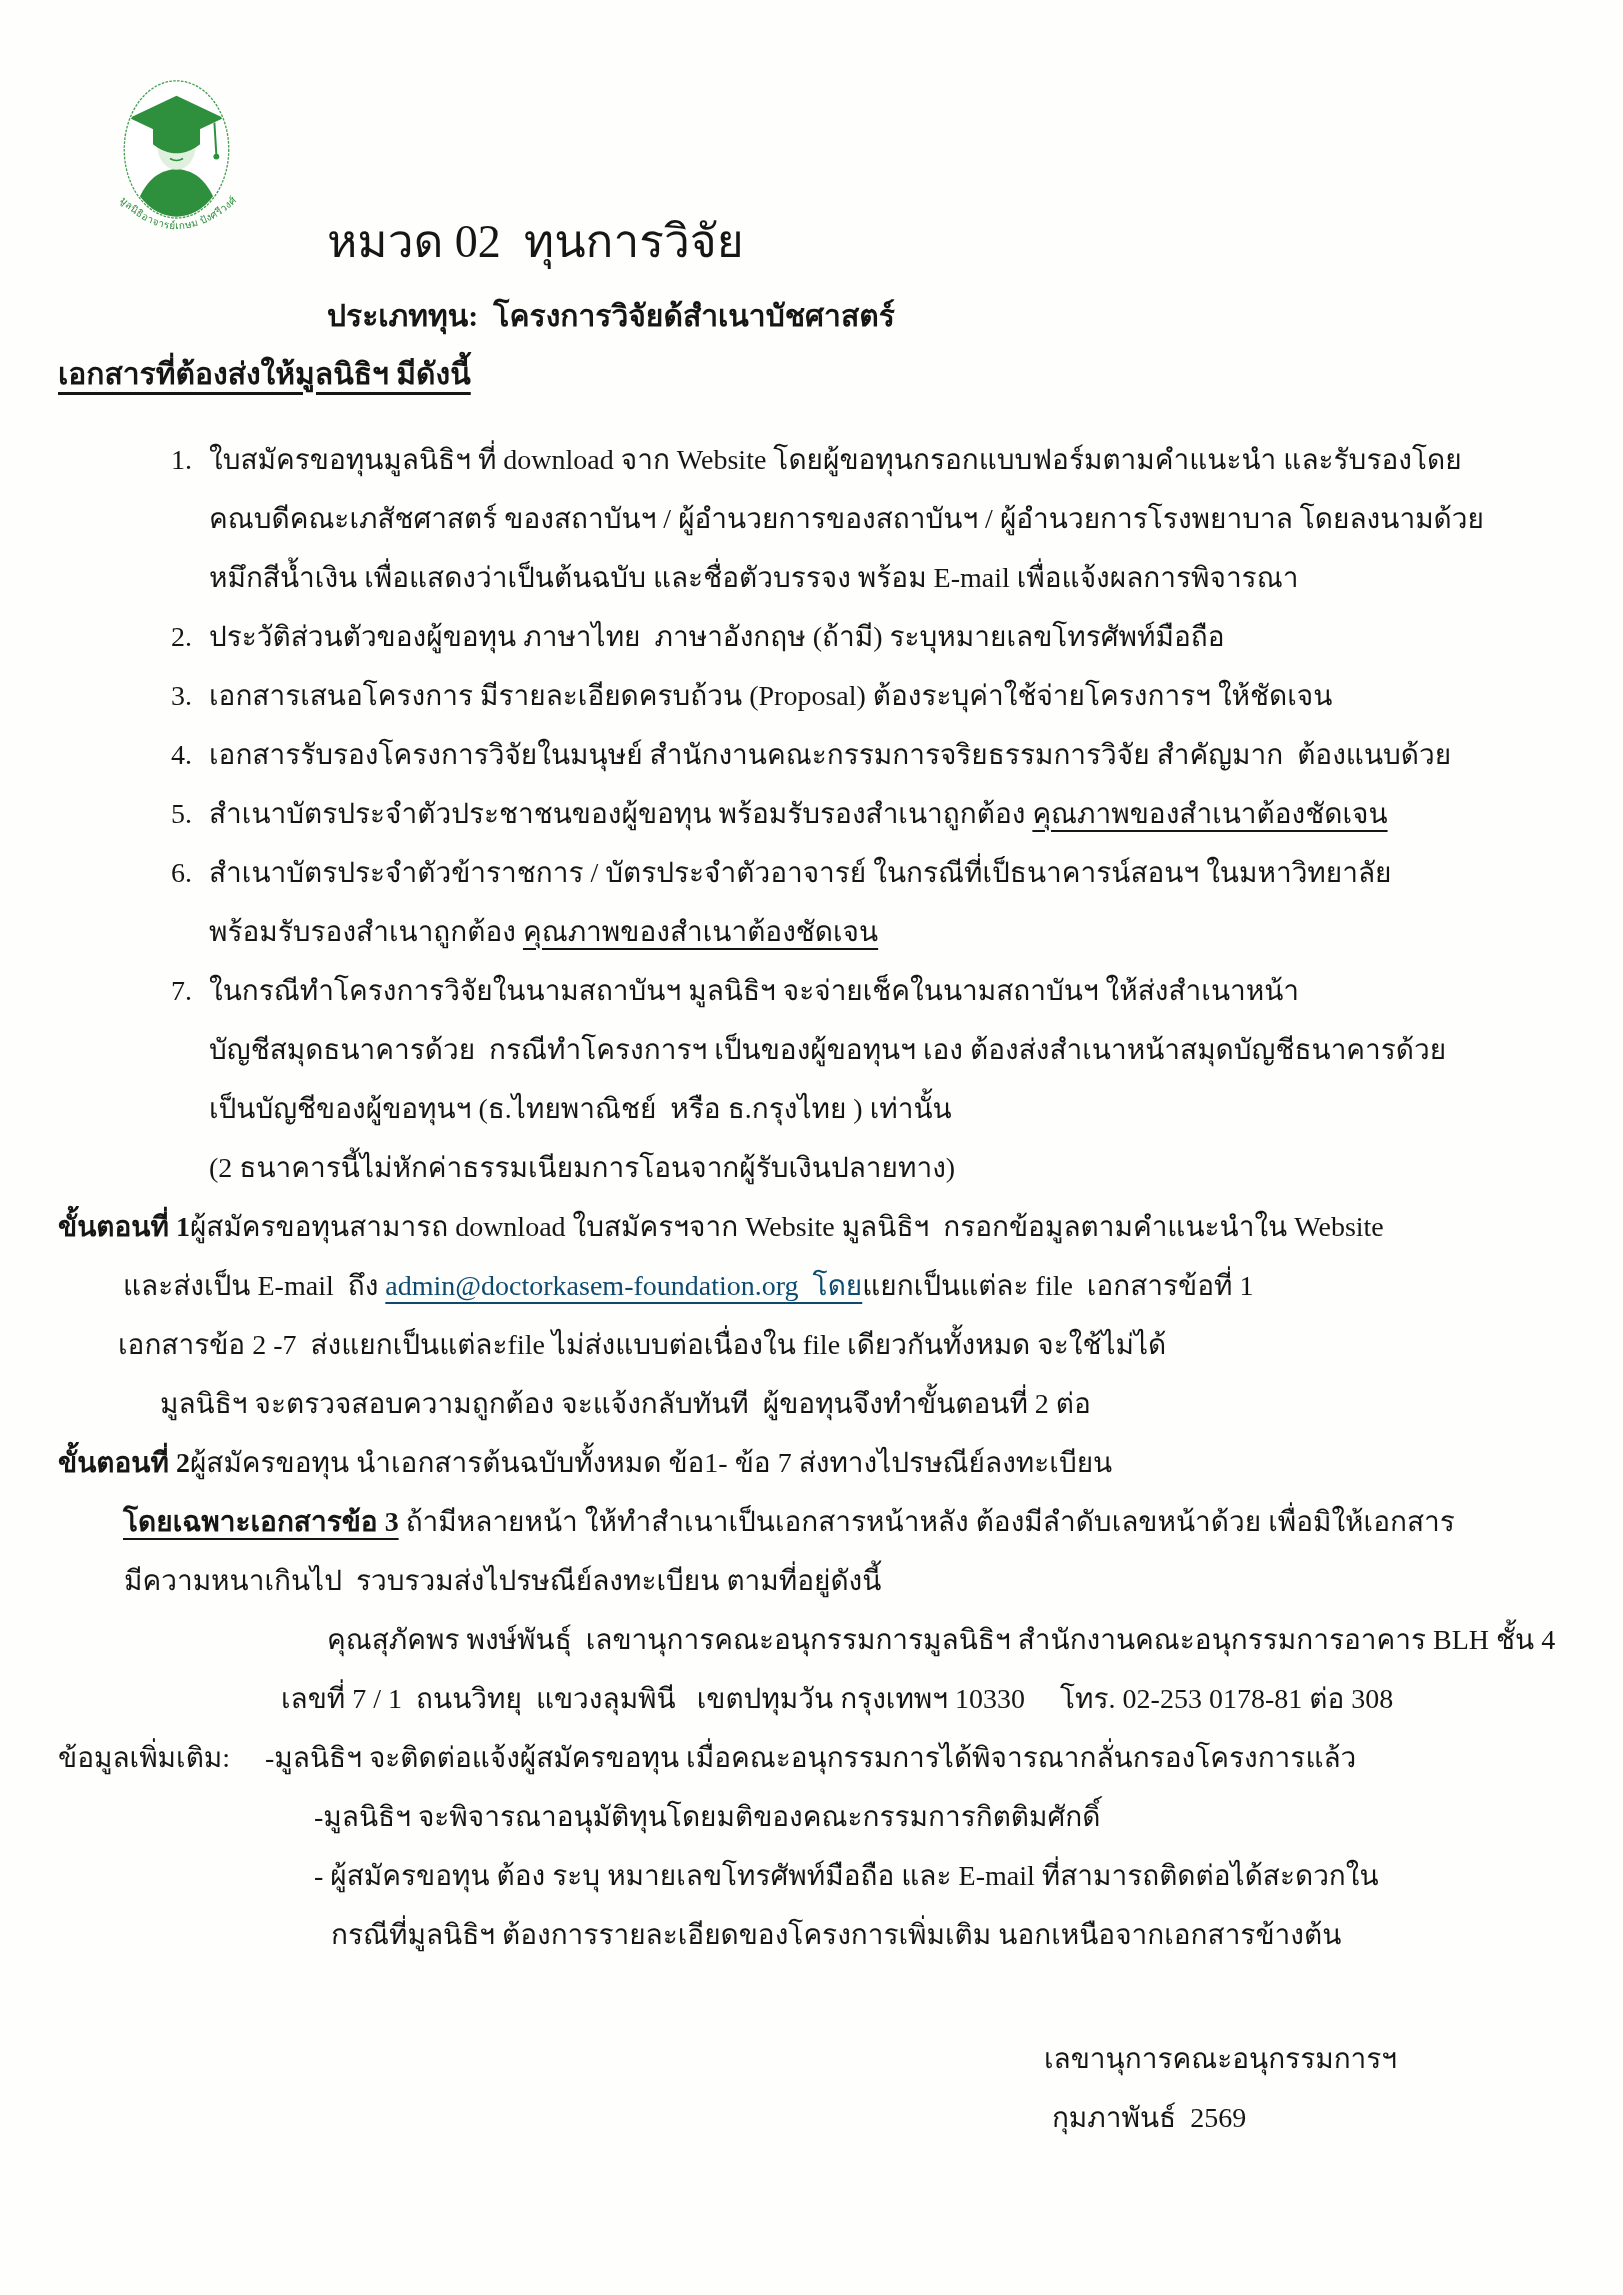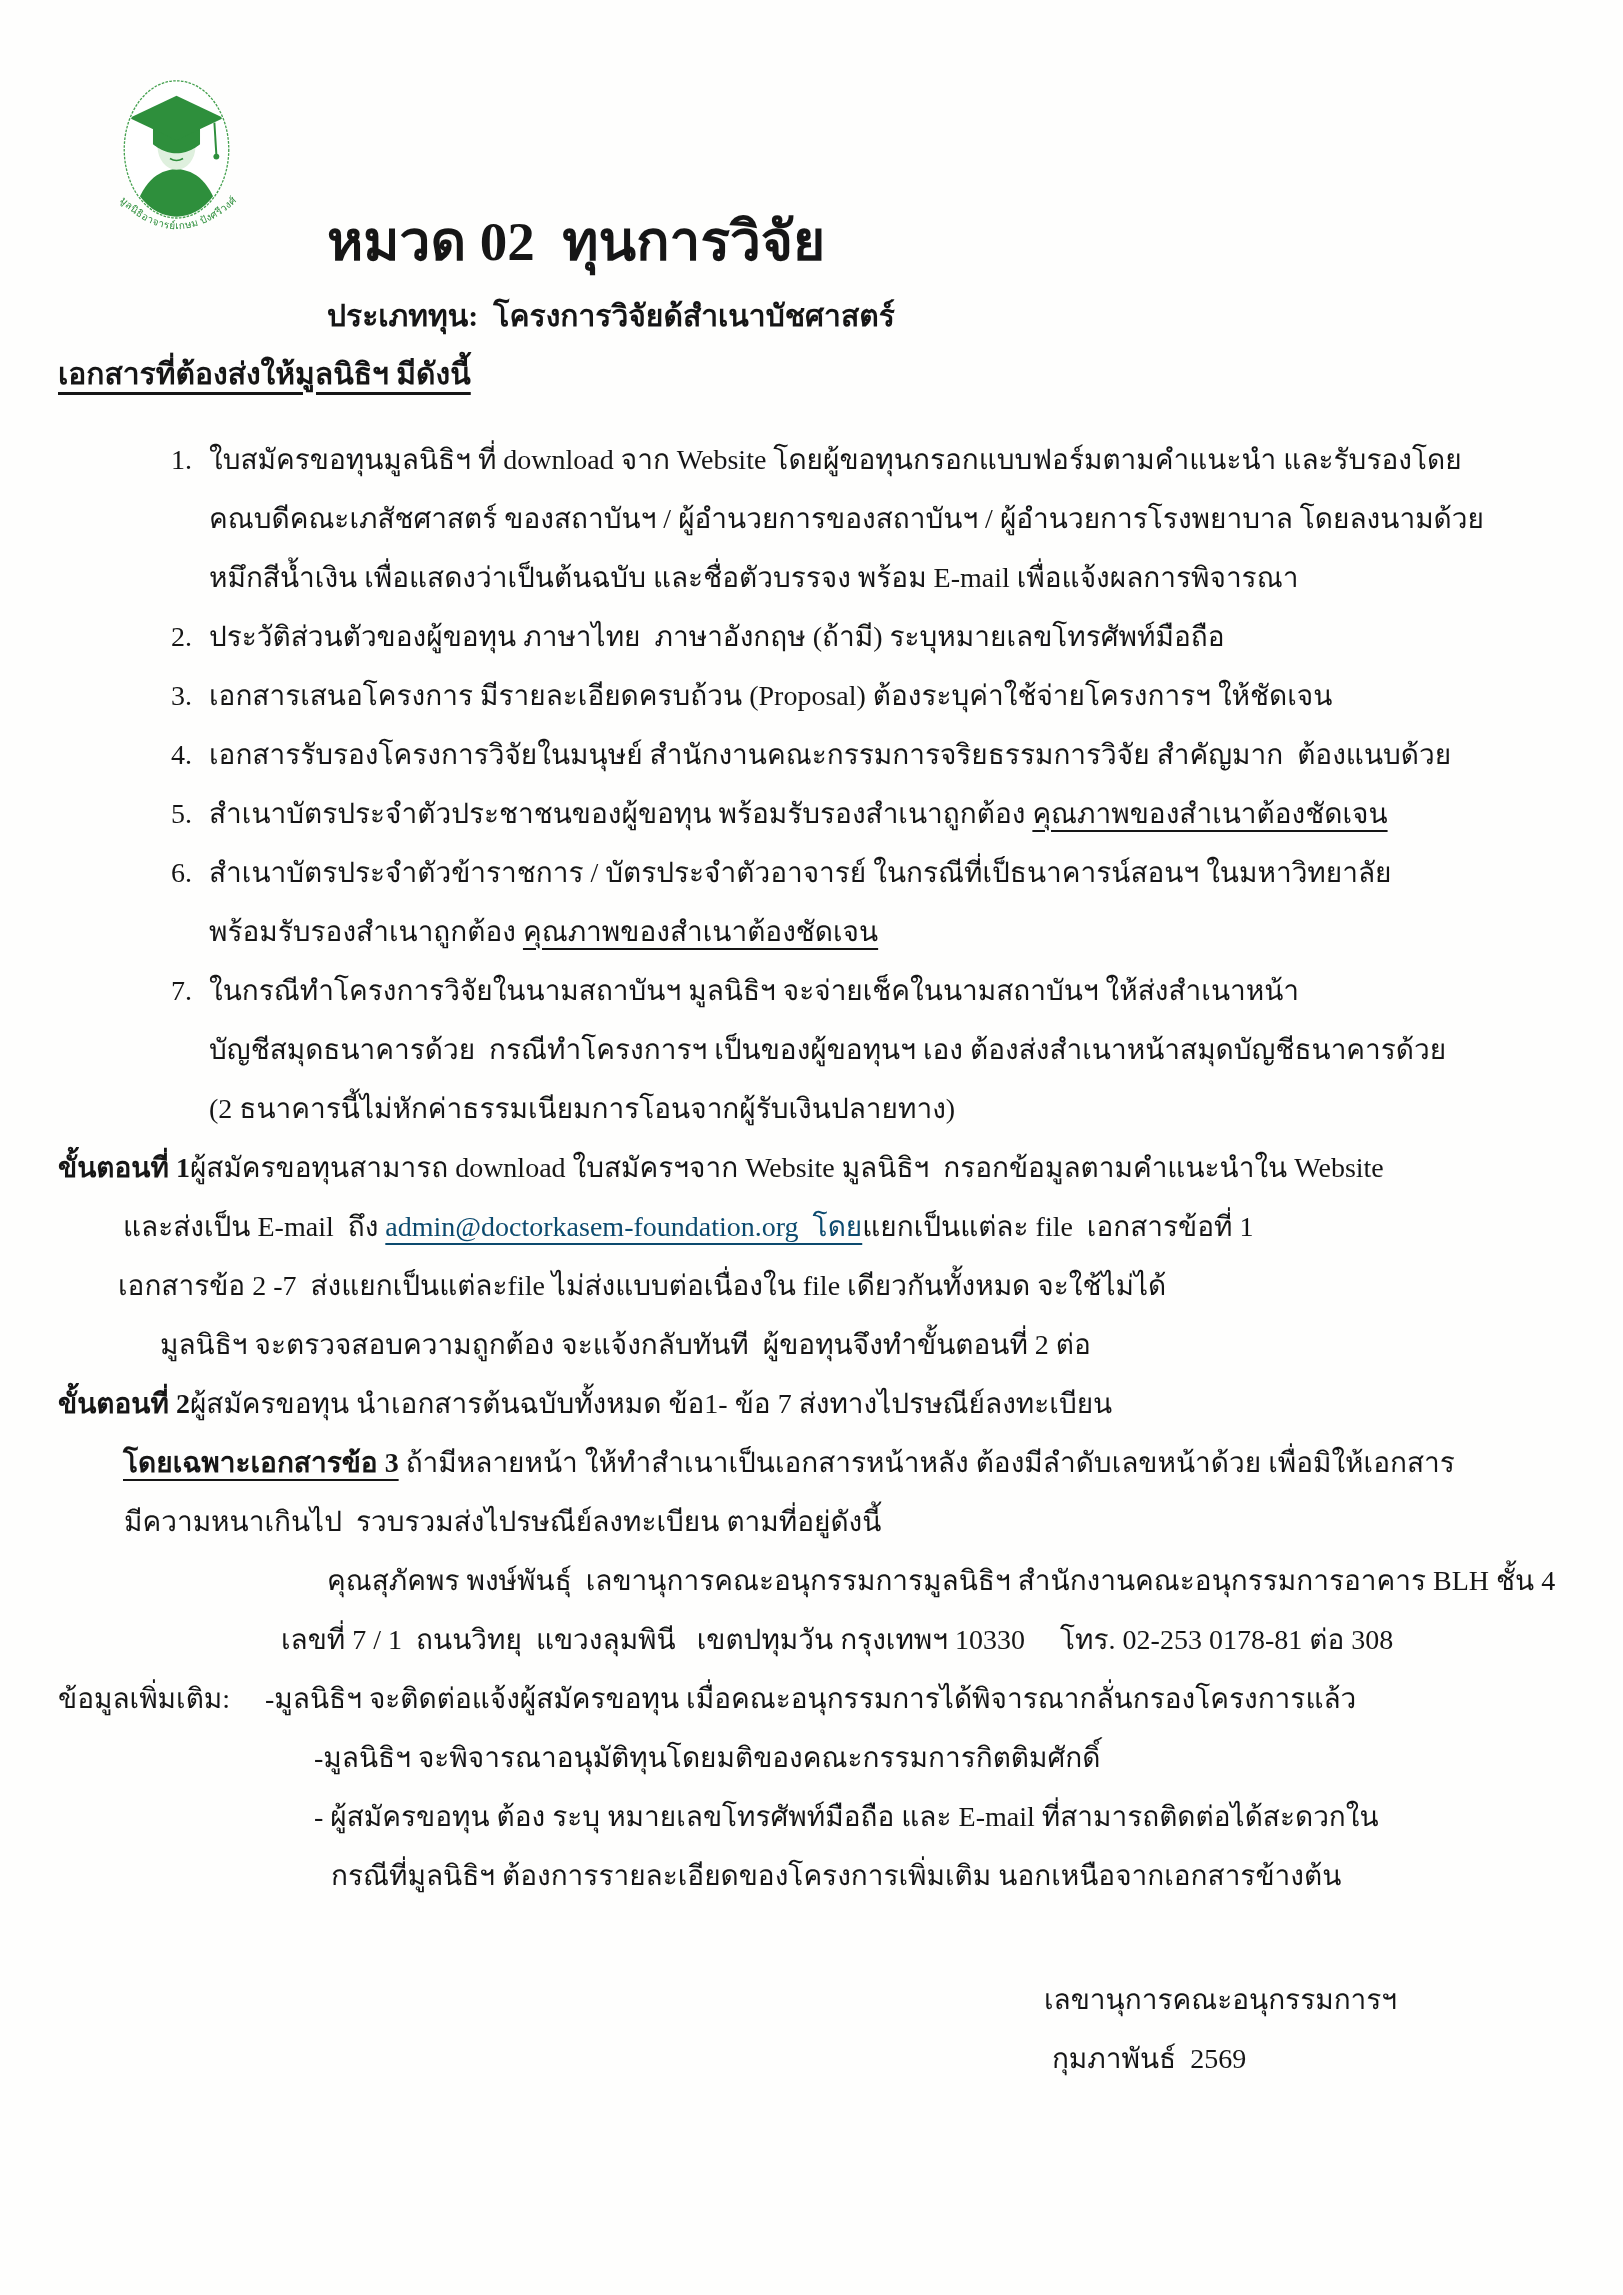--- a/index.html
+++ b/index.html
@@ -7,21 +7,21 @@
     position:relative;
     width:1623px;height:2295px;
     margin:0 auto;
     background:#fefefd;
     font-family:"Liberation Serif","DejaVu Serif",serif;
     color:#161616;
     overflow:hidden;
   }
   .content{position:absolute;inset:0;padding-top:217px;font-size:28px;line-height:59px;}
   .line,.t{white-space:pre-wrap;}
-  .title{margin-left:327px;font-size:55px;font-weight:700;line-height:50px;}
+  .title{margin-left:327px;font-size:46px;font-weight:400;line-height:50px;}
   .subtitle{margin-left:327px;margin-top:27.5px;font-size:30px;font-weight:700;line-height:41px;}
   .heading{
     margin-left:58px;margin-top:17px;display:inline-block;
     font-size:30px;font-weight:700;line-height:41px;
     text-decoration:underline;text-decoration-thickness:2.6px;text-underline-offset:7.9px;
   }
   .doc-list{margin-left:171px;margin-top:26px;}
   .item{display:flex;}
   .item .num{width:38px;flex:none;}
   .item .body{flex:1;}
@@ -124,20 +124,21 @@
           <div class="line">สำเนาบัตรประจำตัวข้าราชการ / บัตรประจำตัวอาจารย์ ในกรณีที่เป็ธนาคารน์สอนฯ ในมหาวิทยาลัย</div>
           <div class="line"><span class="t">พร้อมรับรองสำเนาถูกต้อง </span><span class="t u">คุณภาพของสำเนาต้องชัดเจน</span></div>
         </div>
       </div>
 
       <div class="item">
         <span class="num t">7.</span>
         <div class="body">
           <div class="line">ในกรณีทำโครงการวิจัยในนามสถาบันฯ มูลนิธิฯ จะจ่ายเช็คในนามสถาบันฯ ให้ส่งสำเนาหน้า</div>
           <div class="line">บัญชีสมุดธนาคารด้วย  กรณีทำโครงการฯ เป็นของผู้ขอทุนฯ เอง ต้องส่งสำเนาหน้าสมุดบัญชีธนาคารด้วย</div>
+          <div class="line">เป็นบัญชีของผู้ขอทุนฯ (ธ.ไทยพาณิชย์  หรือ ธ.กรุงไทย ) เท่านั้น</div>
           <div class="line">(2 ธนาคารนี้ไม่หักค่าธรรมเนียมการโอนจากผู้รับเงินปลายทาง)</div>
         </div>
       </div>
 
     </div>
 
     <div>
       <div class="line ml88"><span class="step-label t">ขั้นตอนที่ 1</span><span class="t">ผู้สมัครขอทุนสามารถ download ใบสมัครฯจาก Website มูลนิธิฯ  กรอกข้อมูลตามคำแนะนำใน Website</span></div>
       <div class="line ml188"><span class="t">และส่งเป็น E-mail  ถึง </span><span class="t email-link">admin@doctorkasem-foundation.org  โดย</span><span class="t">แยกเป็นแต่ละ file  เอกสารข้อที่ 1</span></div>
       <div class="line ml180">เอกสารข้อ 2 -7  ส่งแยกเป็นแต่ละfile ไม่ส่งแบบต่อเนื่องใน file เดียวกันทั้งหมด จะใช้ไม่ได้</div>

